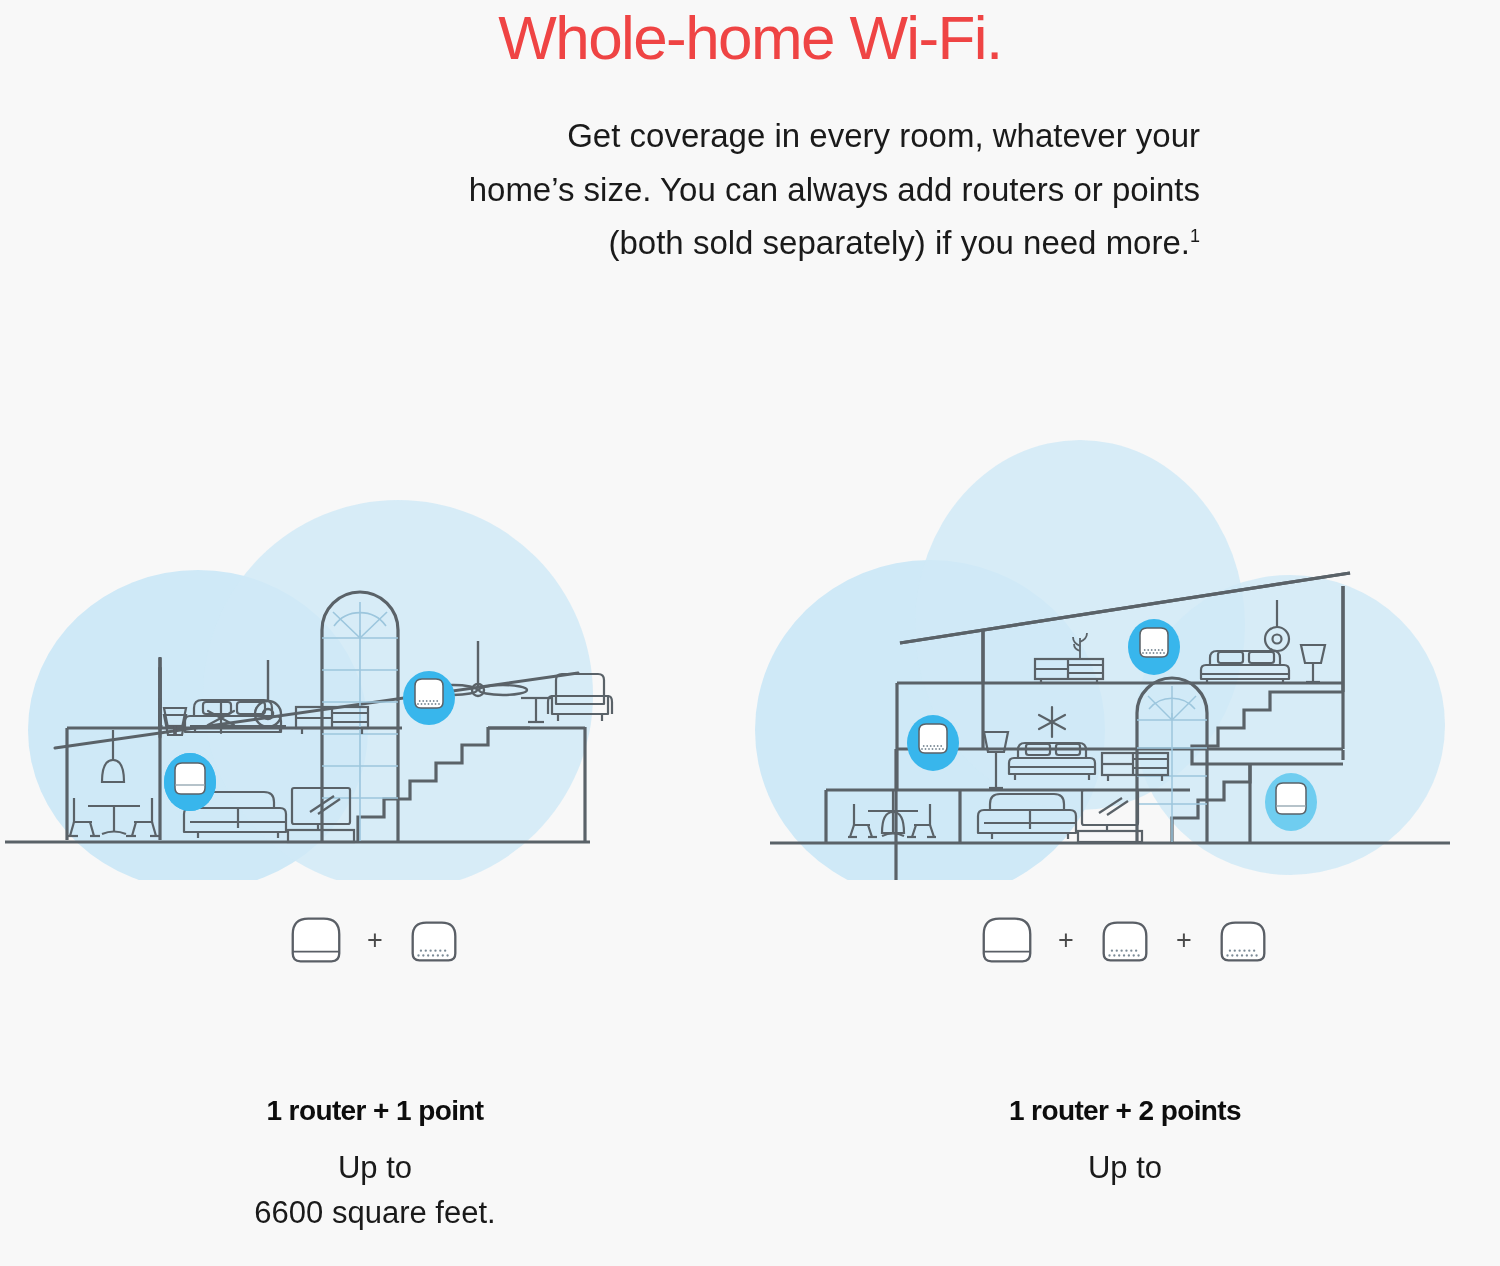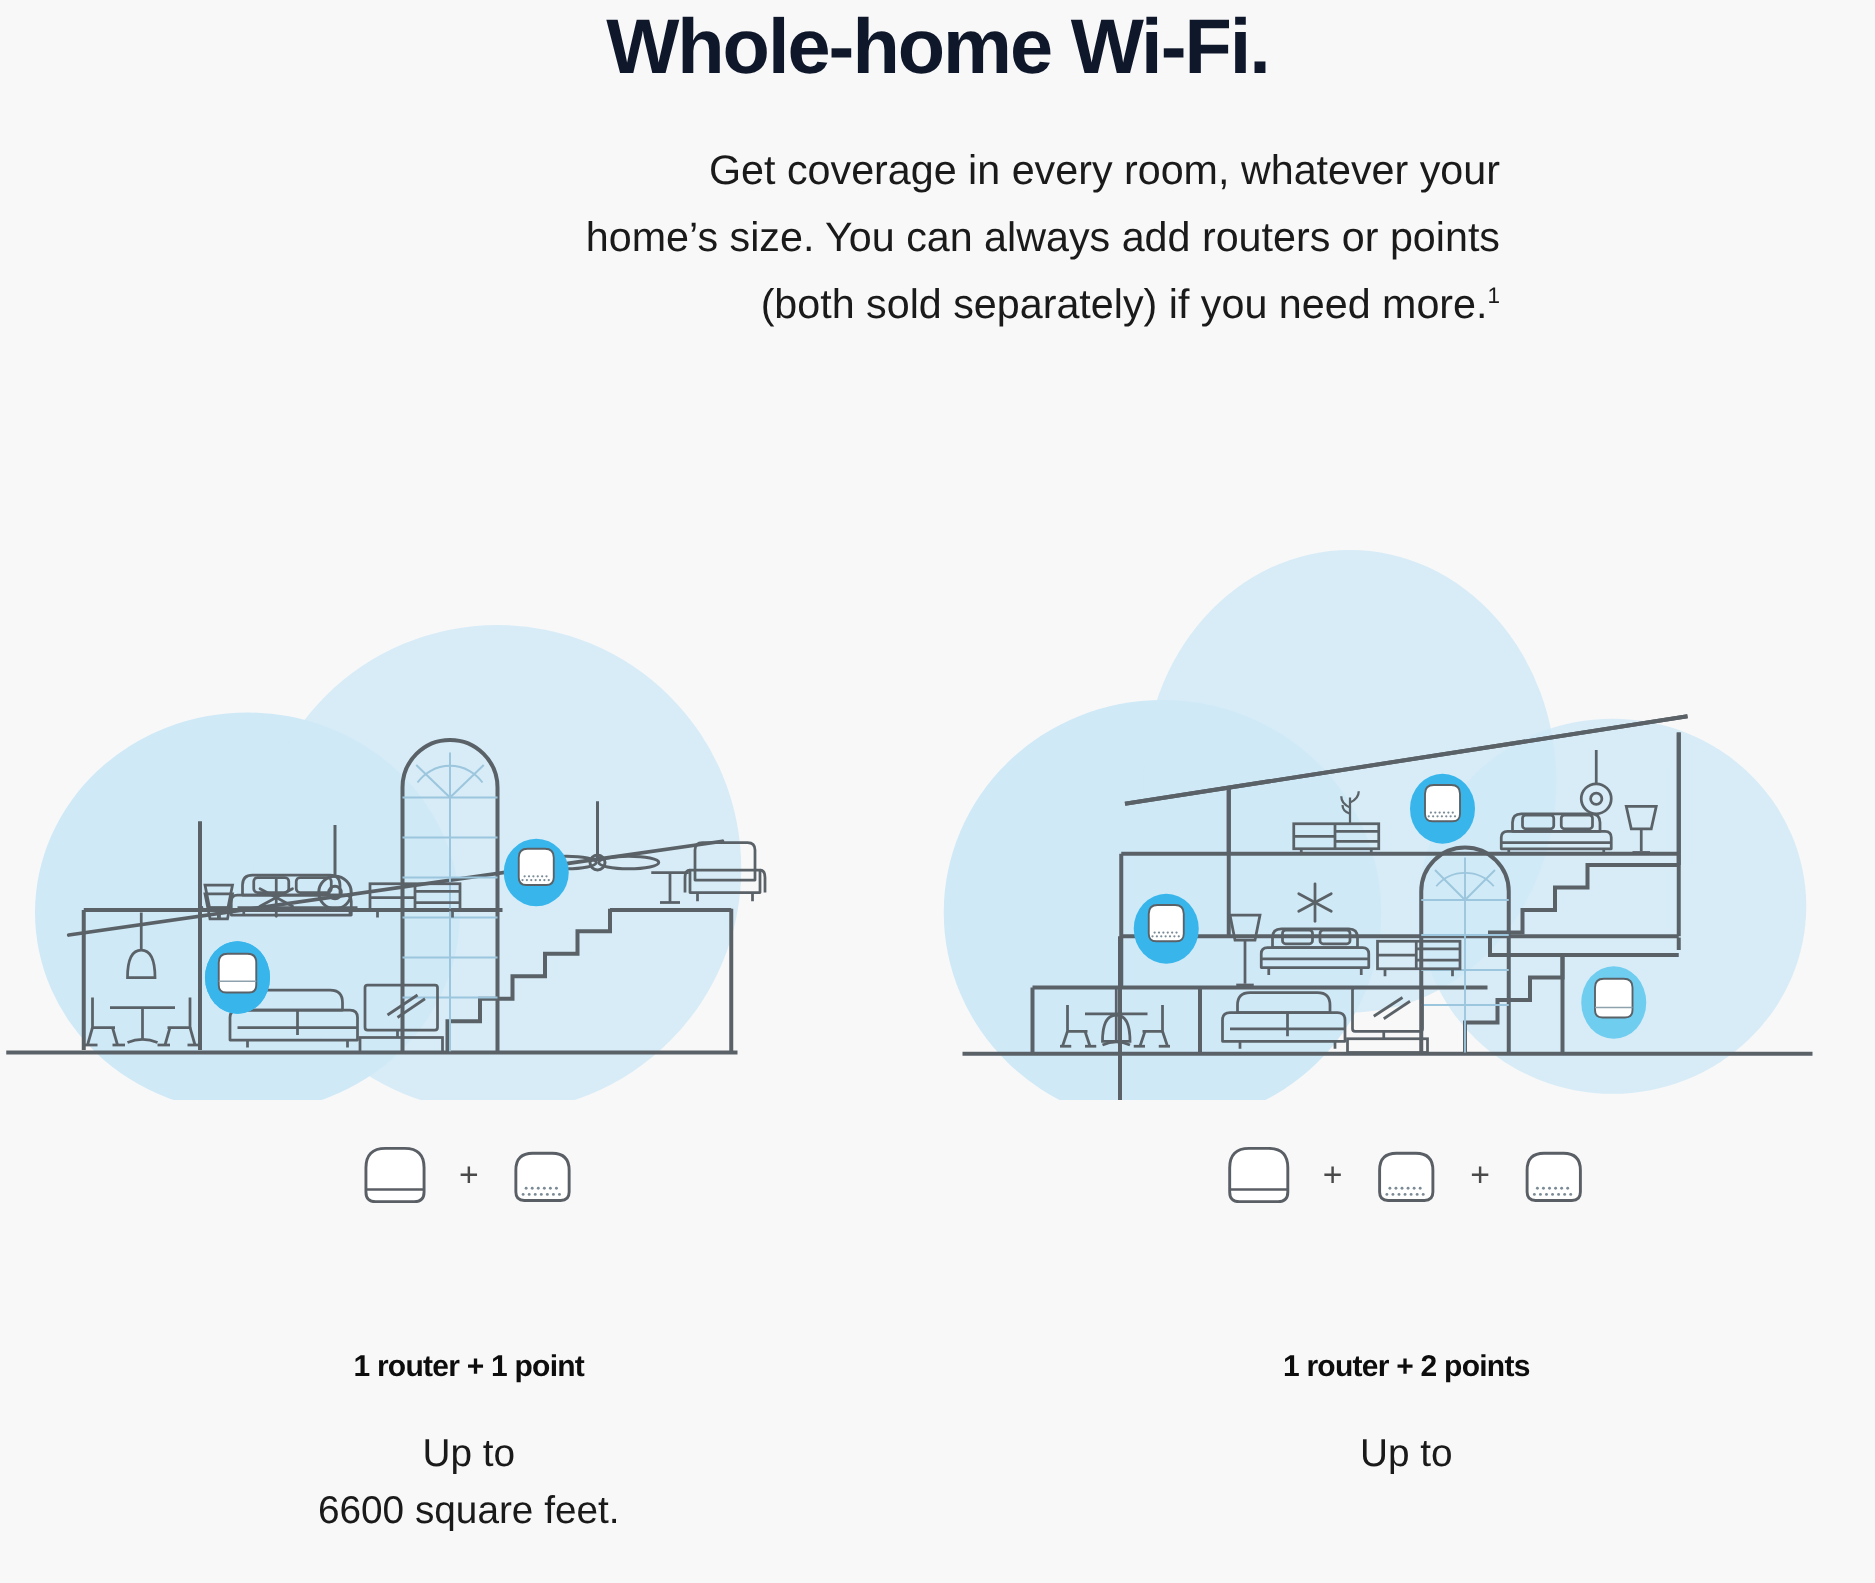--- a/index.html
+++ b/index.html
@@ -19,23 +19,23 @@
 
   
   .header {
     position: absolute;
     top: 0; left: 0; right: 0;
     text-align: center;
     padding-top: 2px;
   }
   .headline {
     font-size: 62px;
-    font-weight: bold;
+    font-weight: normal;
     letter-spacing: -1.6px;
-    color: #0f172a;
+    color: #ef4444;
     margin: 0;
     line-height: 1.15;
   }
   .subcopy {
     margin: 36px auto 0;
     width: 900px;
     font-size: 33px;
     line-height: 1.62;
     color: #1a1a1a;
     font-weight: 400;
@@ -89,29 +89,29 @@
     line-height: 1;
   }
 
   .caption {
     position: absolute;
     top: 648px; left: 0;
     width: 750px;
     text-align: center;
   }
   .caption-title {
-    font-size: 24px;
+    font-size: 28px;
     font-weight: bold;
     color: #0d0d0d;
     letter-spacing: -0.6px;
-    margin: 2px;
+    margin: 16px;
     line-height: 1.2;
   }
   .caption-sub {
-    margin-top: 32px;
+    margin-top: 18px;
     font-size: 31px;
     line-height: 1.45;
     color: #1a1a1a;
     font-weight: 400;
   }
   .caption-sub span { display: block; }
 </style>
 </head>
 <body>
 

